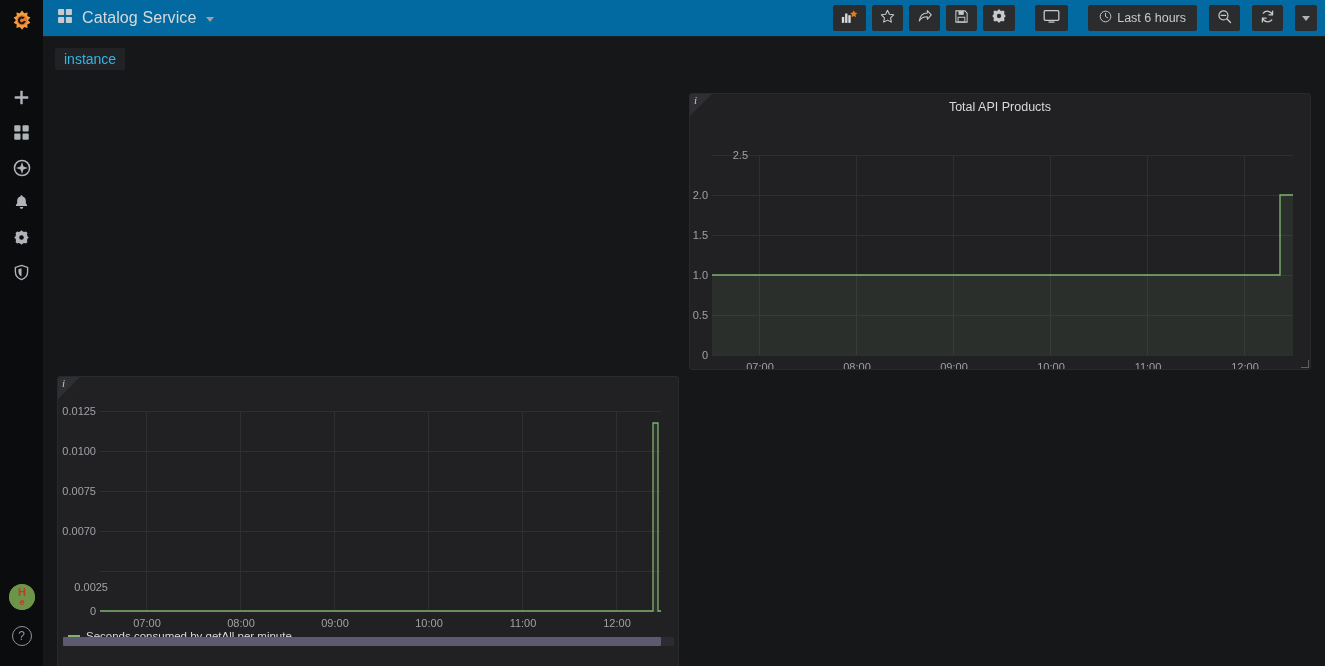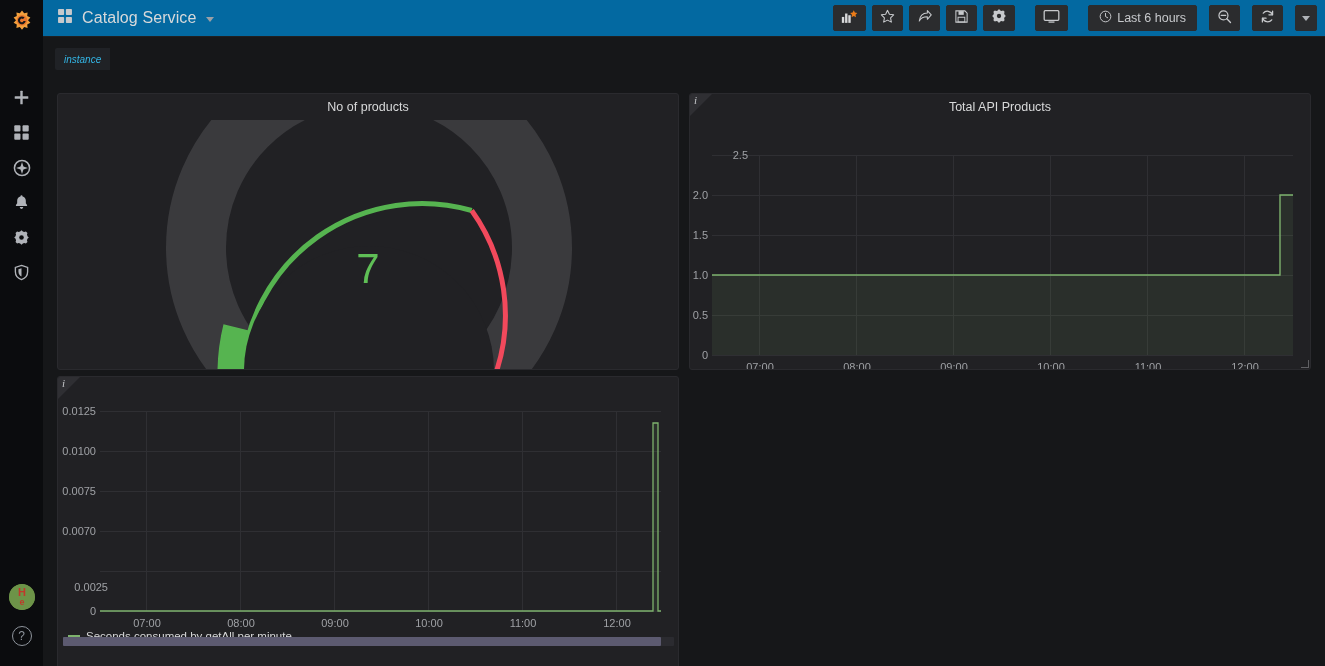--- a/index.html
+++ b/index.html
@@ -85,24 +85,23 @@
 
   
   #dash {
     position: absolute; left: 43px; top: 37px; right: 0; bottom: 0;
     background: #161719; padding: 0 12px;
   }
   #submenu { height: 36px; display: flex; align-items: center; gap: 0; padding-top: 8px; }
   .var-wrap { display: flex; align-items: stretch; height: 22px; }
   .var-label {
     background: #202226; color: #33b5e5;
-    font-size: 10px; padding: 0 9px;
+    font-size: 14px; padding: 0 9px;
     display: flex; align-items: center;
     border-radius: 2px 0 0 2px;
-    font-style: italic;
   }
   .var-value {
     background: #0b0c0e; color: #d8d9da;
     font-size: 12px; padding: 0 8px 0 9px;
     display: flex; align-items: center; gap: 7px;
     border-radius: 0 2px 2px 0; cursor: pointer;
   }
   .var-caret {
     width: 0; height: 0;
     border-left: 3.5px solid transparent; border-right: 3.5px solid transparent;
@@ -357,39 +356,20 @@
 </div>
 
 <div id="dash">
 
   <div id="submenu">
     <div class="var-wrap">
       <div class="var-label">instance</div>
     </div>
   </div>
 
-  <div class="panel" style="left:14px; top:56px; width:622px; height:277px;">
-    <div class="panel-title">No of products</div>
-
-    <div id="gauge-area">
-      <svg viewBox="0 0 622 251" width="622" height="251">
-
-        <path d="M 189.5 331 A 173 173 0 1 1 432.5 331" fill="none" stroke="#3a3a3d" stroke-width="60" transform="translate(0,-80)"></path>
-
-        <path d="M 189.5 251 A 173 173 0 0 1 194.6 211.4" fill="none" stroke="#56b450" stroke-width="60"></path>
-
-        <path d="M 184.3 253.7 A 180 180 0 0 1 413.7 90.5" fill="none" stroke="#56b450" stroke-width="5" stroke-linecap="butt"></path>
-
-        <path d="M 413.7 90.5 A 180 180 0 0 1 437.7 253.7" fill="none" stroke="#f2495c" stroke-width="5" stroke-linecap="butt"></path>
-
-        <circle cx="311" cy="251" r="125" fill="#212124"></circle>
-      </svg>
-      <div id="gauge-value">7</div>
-    </div>
-  </div>
 
   <div class="panel" style="left:646px; top:56px; width:622px; height:277px;">
     <div class="corner-info"></div>
     <div class="corner-info-glyph">i</div>
     <div class="panel-title">Total API Products</div>
 
     <div class="graph-body">
       <svg viewBox="0 0 620 251" width="620" height="251">
 
         <g stroke="#2f2f33" stroke-width="1">

